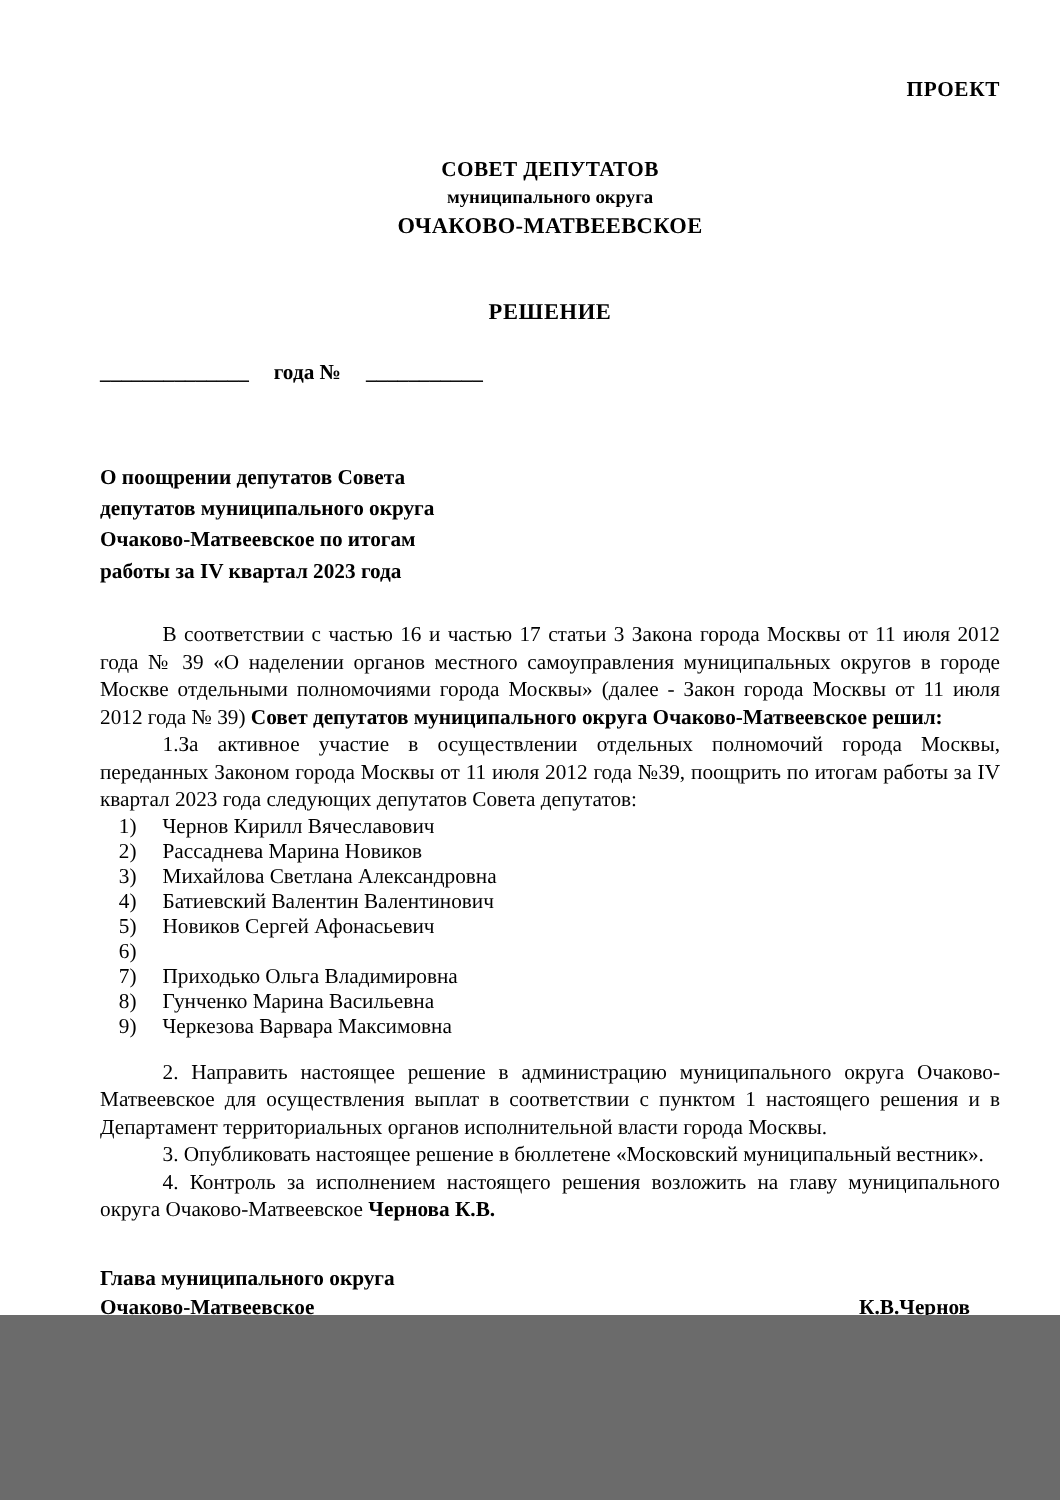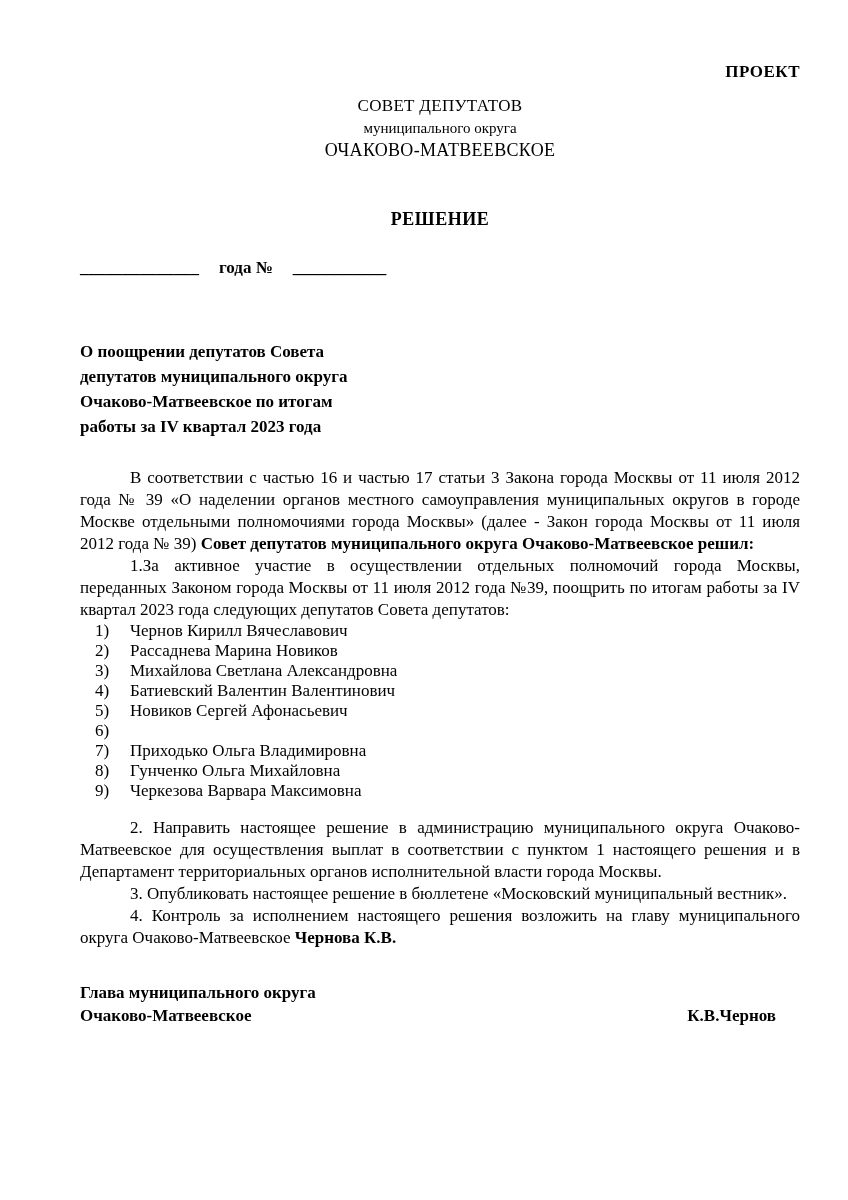--- a/index.html
+++ b/index.html
@@ -1,39 +1,39 @@
 <!DOCTYPE html>
 <html lang="ru"><head>
 <meta charset="utf-8">
 <style>
   html, body { margin: 0; padding: 0; background: #6b6b6b; }
   .page {
     position: relative;
     width: 848px;
-    height: 1200px;
+    height: 1052px;
     margin: 0 auto;
     background: #ffffff;
     color: #000000;
     font-family: "Liberation Serif", "DejaVu Serif", serif;
     box-sizing: border-box;
     padding: 0 48px 0 80px;
     overflow: hidden;
   }
   .stamp {
     margin-top: 62px;
     text-align: right;
     font-weight: bold;
     font-size: 17px;
     line-height: 20px;
     letter-spacing: 0.5px;
   }
   .org-header {
-    margin-top: 12px;
+    margin-top: 42px;
     text-align: center;
-    font-weight: normal;
+    font-weight: bold;
   }
   .org-line1 { font-size: 17px; line-height: 23px; letter-spacing: 0.3px; }
   .org-line2 { font-size: 15px; line-height: 22px; }
   .org-line3 { font-size: 18px; line-height: 23px; letter-spacing: 0.3px; }
   .doc-type {
     margin-top: 46px;
     text-align: center;
     font-weight: bold;
     font-size: 18px;
     line-height: 23px;
@@ -134,21 +134,21 @@
         </div>
       <div class="deputy-row">
           <span class="deputy-num">6)</span>
         </div>
       <div class="deputy-row">
           <span class="deputy-num">7)</span>
           <span>Приходько Ольга Владимировна</span>
         </div>
       <div class="deputy-row">
           <span class="deputy-num">8)</span>
-          <span>Гунченко Ольга Михайловна</span>
+          <span>Гунченко Марина Васильевна</span>
         </div>
       <div class="deputy-row">
           <span class="deputy-num">9)</span>
           <span>Черкезова Варвара Максимовна</span>
         </div>
     </div>
 
     <p class="para block-after-list">2. Направить настоящее решение в администрацию муниципального округа Очаково-Матвеевское для осуществления выплат в соответствии с пунктом 1 настоящего решения и в Департамент территориальных органов исполнительной власти города Москвы.</p>
     <p class="para">3. Опубликовать настоящее решение в бюллетене «Московский муниципальный вестник».</p>
     <p class="para"><span>4. Контроль за исполнением настоящего решения возложить на главу муниципального округа Очаково-Матвеевское </span><b>Чернова К.В.</b></p>

